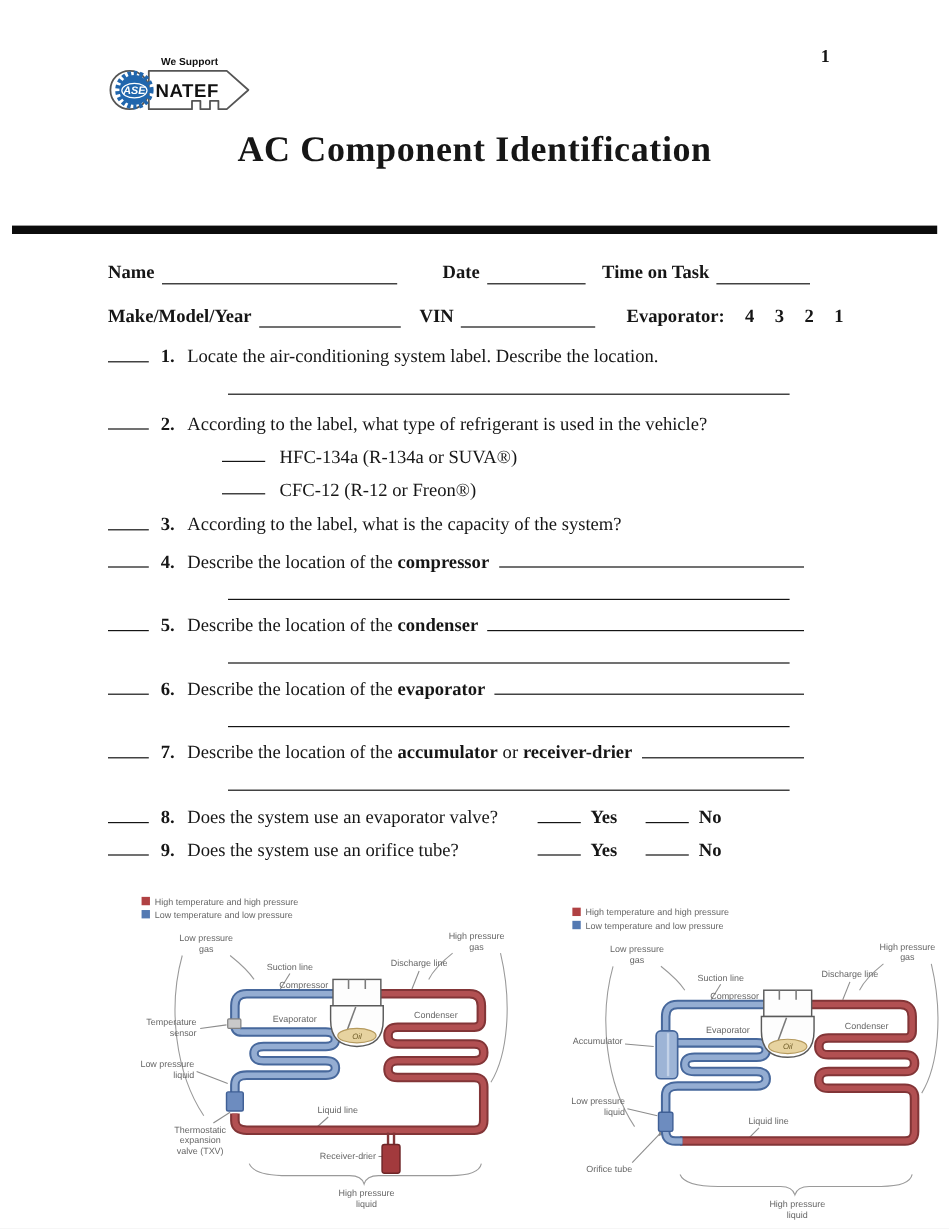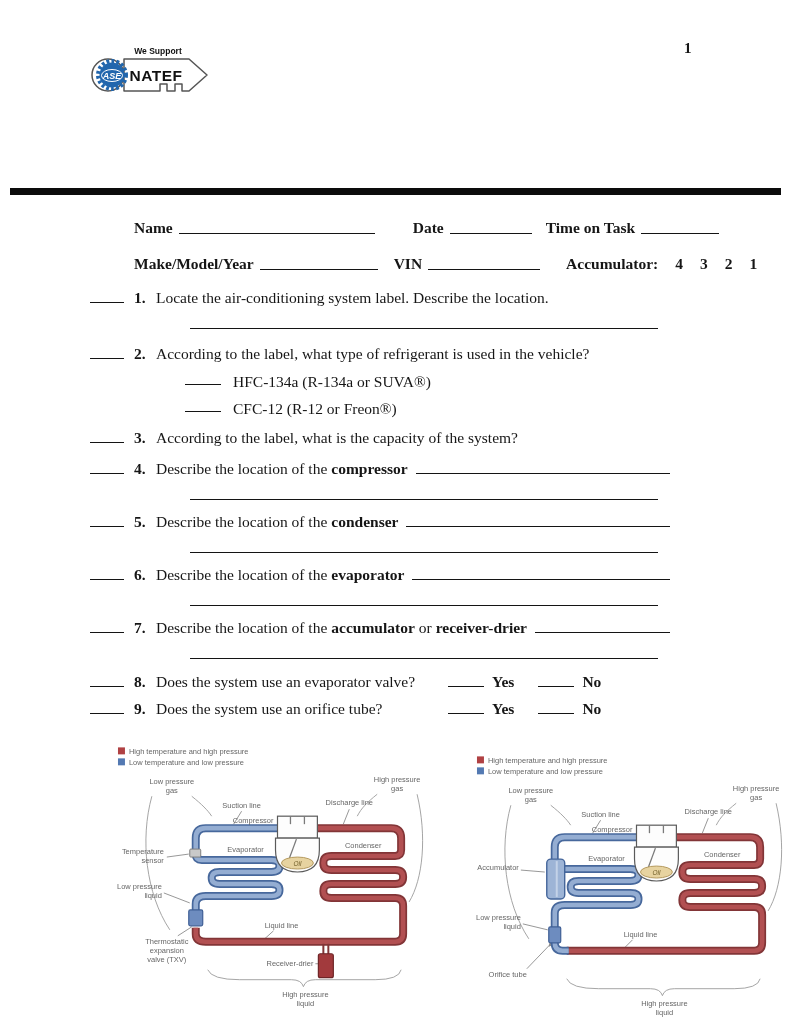--- a/index.html
+++ b/index.html
@@ -10,22 +10,22 @@
     font-family:"Liberation Serif", serif; color:#161616;
   }
   .page-number { position:absolute; top:40px; left:684px; font-size:15px; font-weight:bold; }
   .logo { position:absolute; top:40px; left:86px; }
   .title { position:absolute; top:108px; left:0; width:100%; text-align:center;
            font-size:30px; font-weight:bold; letter-spacing:0.5px; }
   .subtitle { position:absolute; top:148px; left:0; width:100%; text-align:center; font-size:15.5px; }
   .subtitle .b { font-weight:bold; }
   .rule { position:absolute; top:188px; left:10px; width:771px; height:7px; background:#0c0c0c; }
 
-  .form-row { position:absolute; left:90px; width:612px; display:flex; align-items:center;
-              font-size:15.5px; font-weight:bold;margin-left:44px; }
+  .form-row { position:absolute; left:90px; width:612px; display:flex; align-items:flex-end;
+              font-size:15.5px; font-weight:bold; }
   .row1 { top:219px; } .row2 { top:255px; }
   .blank { display:inline-block; border-bottom:1.6px solid #141414; height:12px; flex:none; }
   .ml6{margin-left:6px}.ml14{margin-left:14px}
   .ml16{margin-left:16px}.ml26{margin-left:26px}.ml38{margin-left:38px}
   .score { margin-left:17px; }
 
   .questions { position:absolute; top:289px; left:90px; width:580px; font-size:15.5px; }
   .q-row { display:flex; align-items:baseline; }
   .sb { width:34px; margin-right:10px; border-bottom:1.6px solid #141414; height:12px; flex:none; }
   .qnum { font-weight:bold; width:22px; flex:none; }
@@ -78,37 +78,38 @@
     <circle cx="22" cy="35" r="16" fill="#ffffff" stroke="#555" stroke-width="1.5"></circle>
     <path d="M 38,19 L 103,19 L 121,35 L 103,51 L 96,51 L 96,44 L 89,44 L 89,51 L 81,51 L 81,44 L 74,44 L 74,51 L 38,51 Z" fill="#ffffff" stroke="#555" stroke-width="1.5" stroke-linejoin="round"></path>
     <circle cx="26" cy="35" r="14" fill="none" stroke="#2166ad" stroke-width="4" stroke-dasharray="2.8 2.2"></circle>
     <circle cx="26" cy="35" r="12.5" fill="#2166ad"></circle>
     <ellipse cx="26" cy="35.5" rx="10.5" ry="6" fill="none" stroke="#ffffff" stroke-width="1"></ellipse>
     <text x="26" y="38.5" text-anchor="middle" font-family="Liberation Sans, sans-serif" font-size="9" font-style="italic" font-weight="bold" fill="#ffffff">ASE</text>
     <text x="72" y="14" text-anchor="middle" font-family="Liberation Sans, sans-serif" font-size="8.5" font-weight="bold" fill="#111">We Support</text>
     <text x="70" y="41" text-anchor="middle" font-family="Liberation Sans, sans-serif" font-size="15.5" font-weight="bold" letter-spacing="0.5" fill="#111">NATEF</text>
   </svg>
 
+  <div class="title">AC Component Identification</div>
   <div class="rule"></div>
 
   <div class="form-row row1">
     <span>Name</span>
     <span class="blank ml6" style="width:196px"></span>
     <span class="ml38">Date</span>
     <span class="blank ml6" style="width:82px"></span>
     <span class="ml14">Time on Task</span>
     <span class="blank ml6" style="width:78px"></span>
   </div>
 
   <div class="form-row row2">
     <span>Make/Model/Year</span>
     <span class="blank ml6" style="width:118px"></span>
     <span class="ml16">VIN</span>
     <span class="blank ml6" style="width:112px"></span>
-    <span class="ml26">Accumulator:</span>
+    <span class="ml26">Evaporator:</span>
     <span class="score">4</span>
     <span class="score">3</span>
     <span class="score">2</span>
     <span class="score">1</span>
   </div>
 
   <div class="questions">
 
     <div class="q-row">
       <span class="sb"></span>

